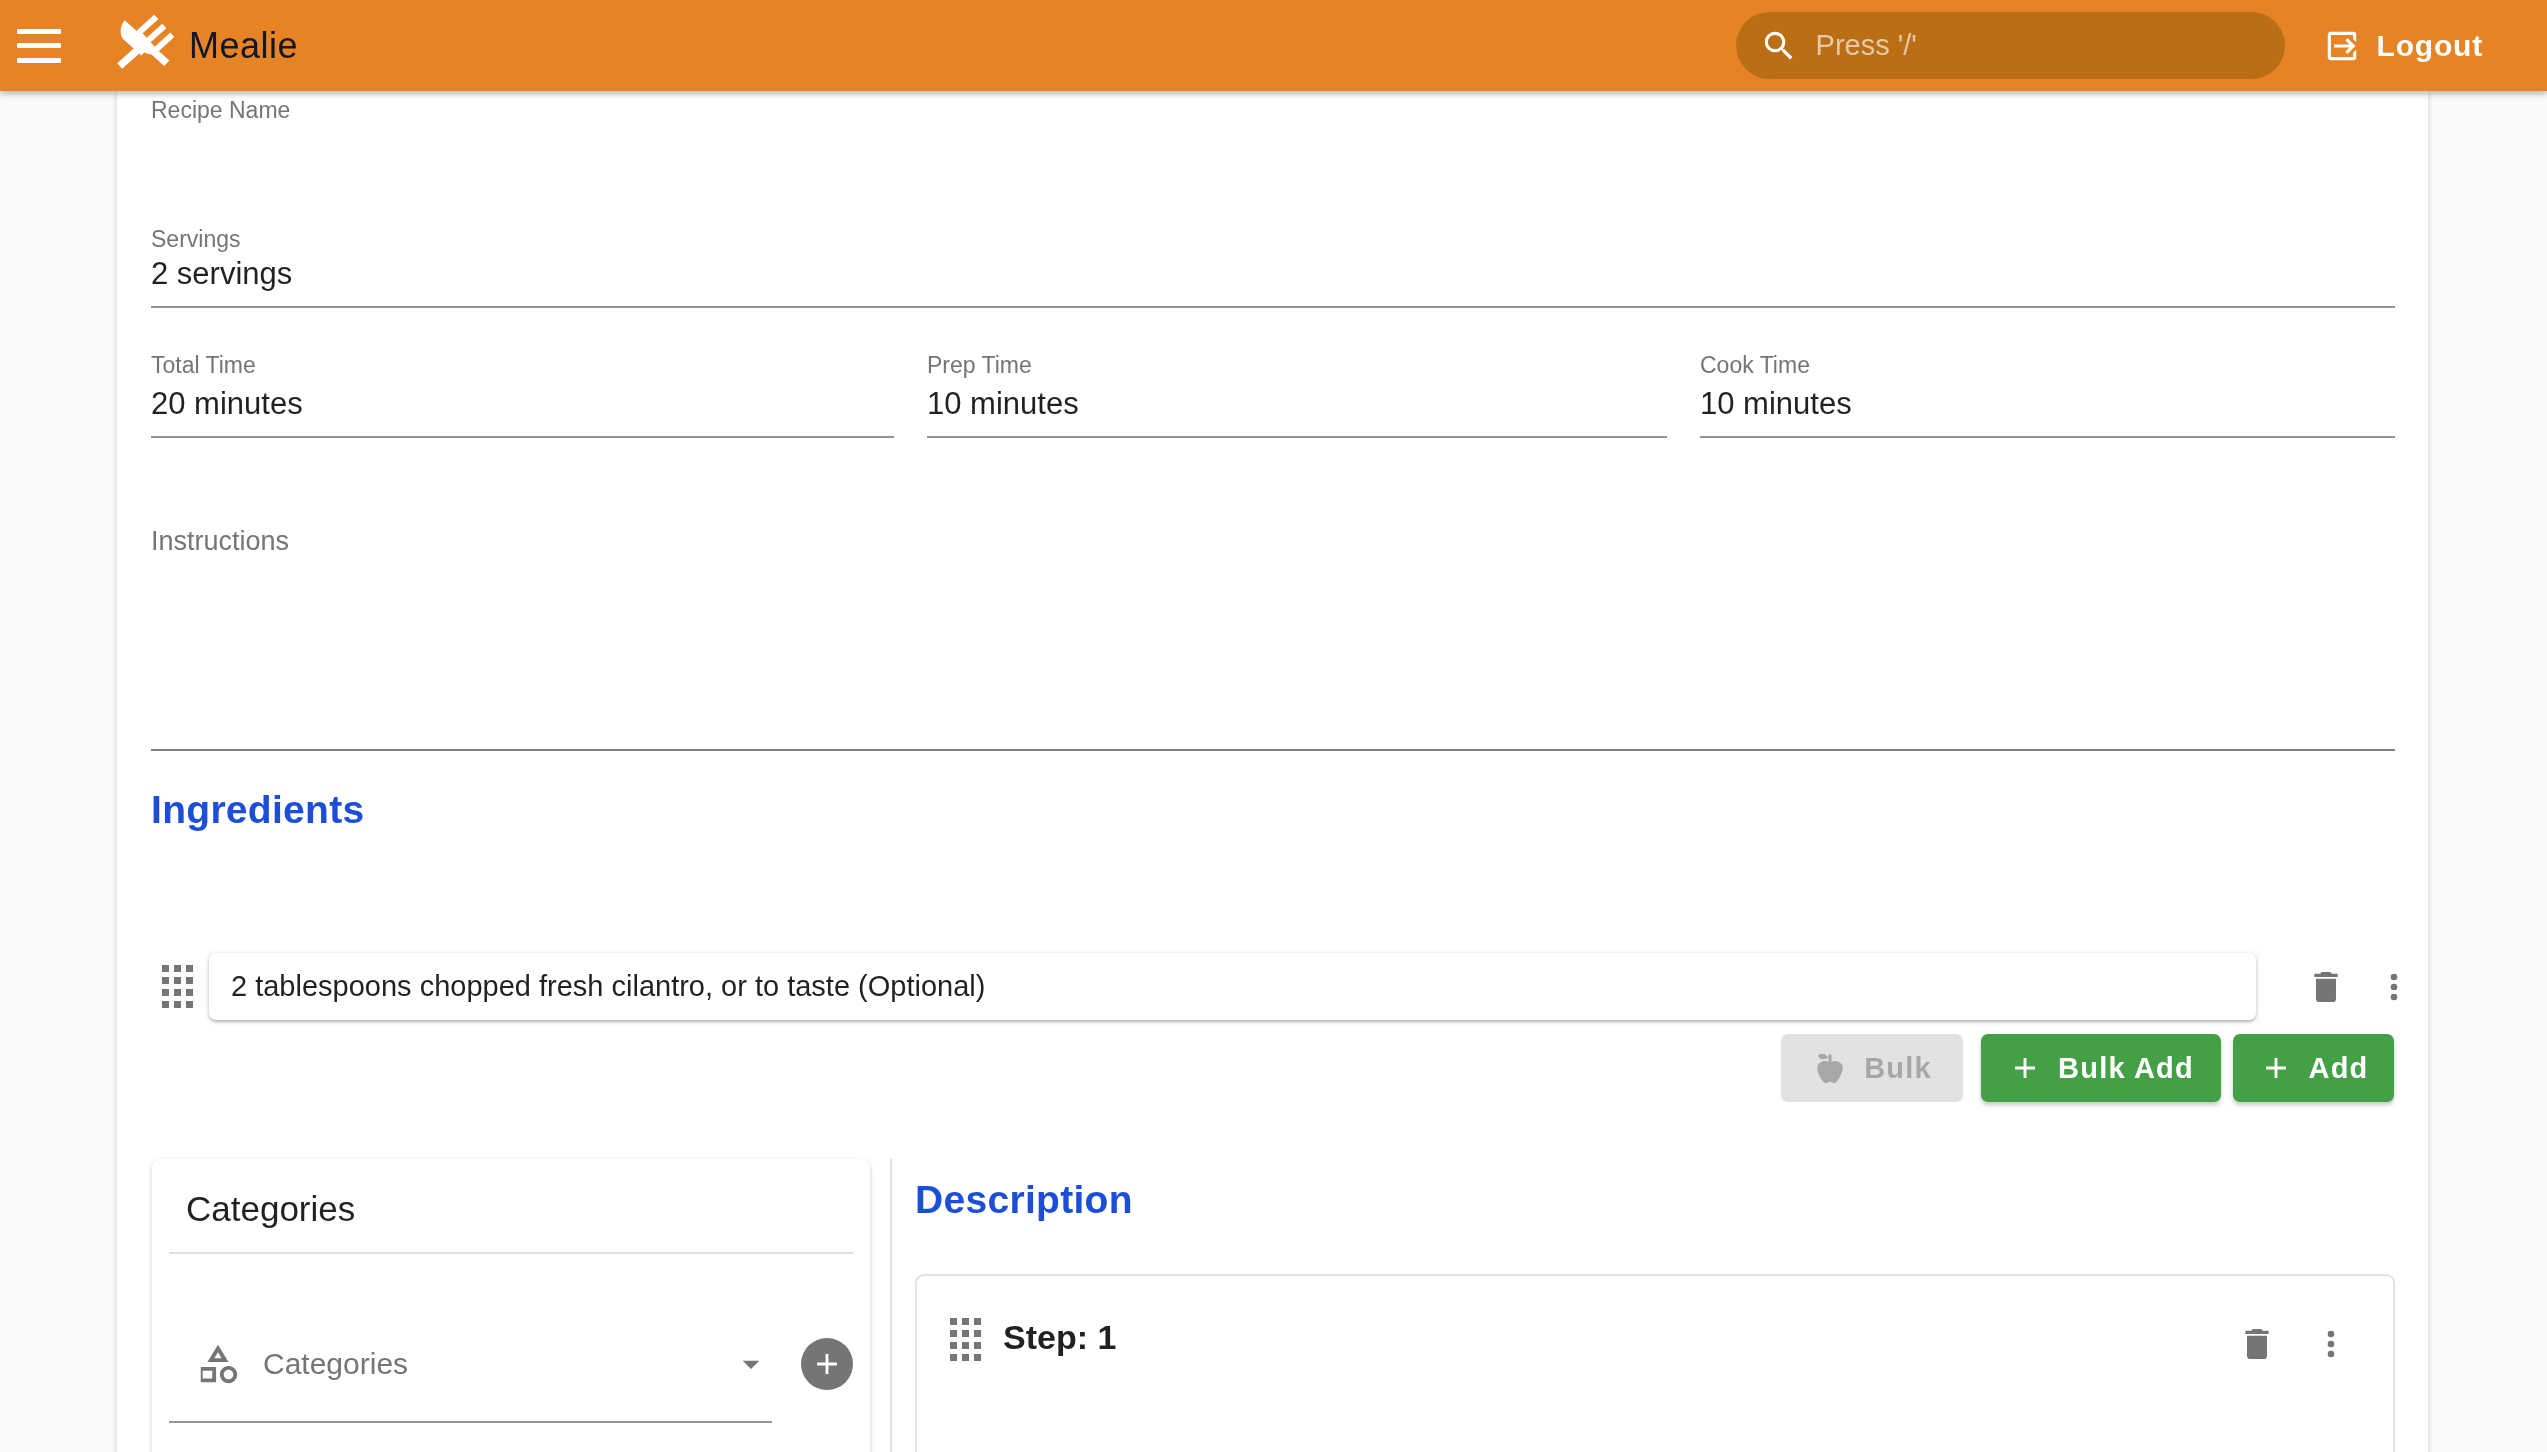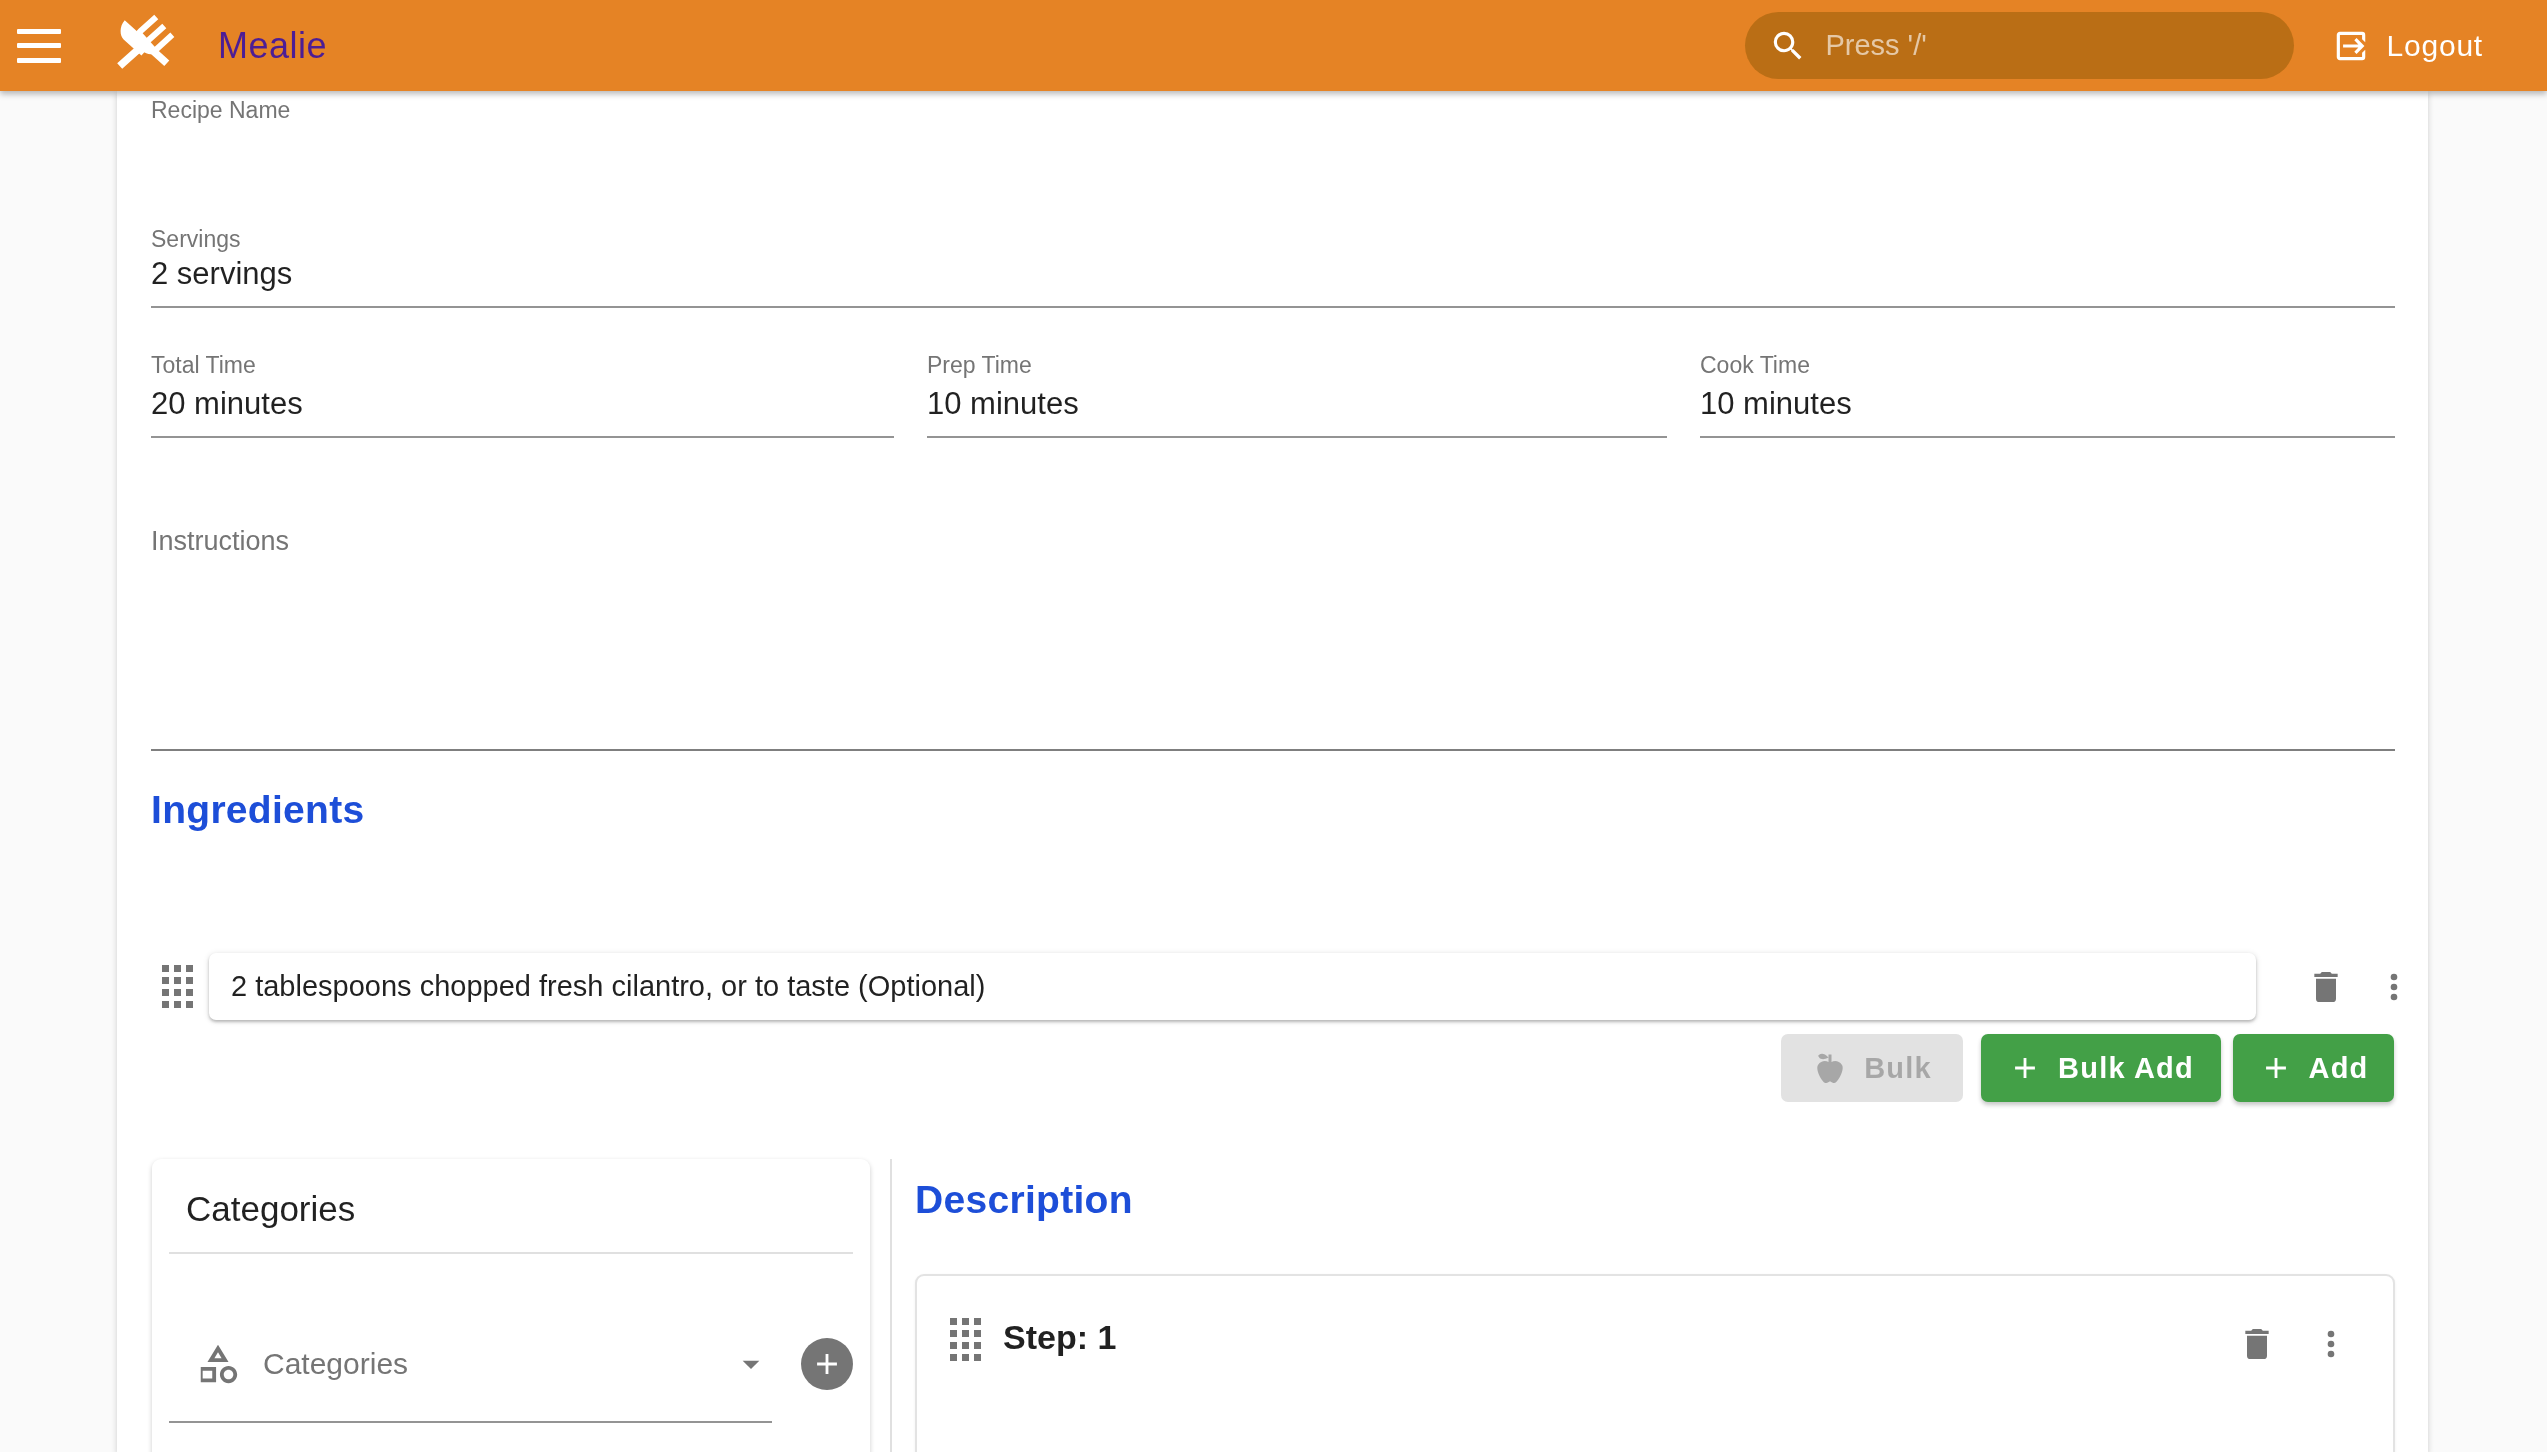--- a/index.html
+++ b/index.html
@@ -7,30 +7,30 @@
   body { font-family:"Liberation Sans","DejaVu Sans",sans-serif; background:#FAFAFA; }
   .stage { position:relative; width:2547px; height:1453px; overflow:hidden; }
 
   
   .appbar { position:absolute; left:0; top:0; width:2547px; height:91px; background:#E58325;
             display:flex; align-items:center; box-shadow:0 3px 6px rgba(0,0,0,.28); z-index:20; }
   .hamburger { width:78px; height:91px; display:flex; align-items:center; justify-content:center; cursor:pointer; }
   .hamburger .bars { width:44px; height:34px; display:flex; flex-direction:column; justify-content:space-between; }
   .hamburger .bars i { display:block; height:5px; background:#fff; border-radius:1px; }
   .logo { width:72px; height:72px; margin-left:28px; display:flex; align-items:center; justify-content:center; }
-  .app-title { color:#4c1d95; font-size:36px; font-weight:500; margin-left:40px; letter-spacing:0.5px; }
+  .app-title { color:#0f172a; font-size:36px; font-weight:500; margin-left:11px; letter-spacing:0.5px; }
   .spacer { flex:1; }
   .searchpill { width:549px; height:67px; border-radius:34px; background:#BA6E15;
                 display:flex; align-items:center; padding:0 24px; margin-right:38px; cursor:text; }
   .searchpill svg { flex:0 0 auto; }
   .searchpill input { flex:1; background:transparent; border:none; outline:none; margin-left:18px;
                       font-size:29px; color:#fff; font-family:inherit; }
   .searchpill input::placeholder { color:rgba(255,255,255,.62); }
   .logoutbtn { display:flex; align-items:center; gap:16px; margin-right:64px; cursor:pointer; }
-  .logoutbtn .lbl { color:#fff; font-size:30px; font-weight:400; letter-spacing:0.8px; }
+  .logoutbtn .lbl { color:#fff; font-size:30px; font-weight:700; letter-spacing:0.8px; }
 
   
   .maincard { position:absolute; left:117px; top:91px; width:2311px; height:1362px; background:#fff;
               box-shadow:0 2px 6px rgba(0,0,0,.18); overflow:hidden; }
   .f-label { font-size:23px; color:#757575; line-height:1.2; }
   .f-wrap  { border-bottom:2px solid rgba(0,0,0,.42); }
   .f-wrap input { width:100%; border:none; outline:none; background:transparent;
                   font-size:31px; color:rgba(0,0,0,.87); font-family:inherit; padding:0 0 14px 0; }
 
   .pos { position:absolute; }

